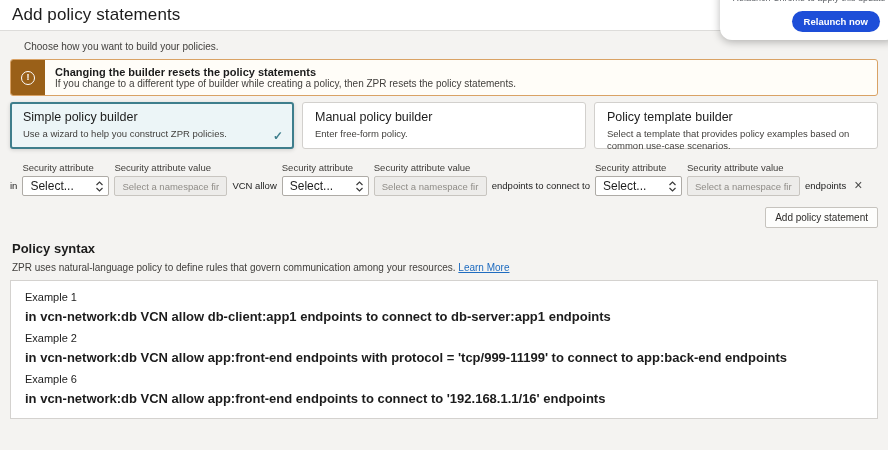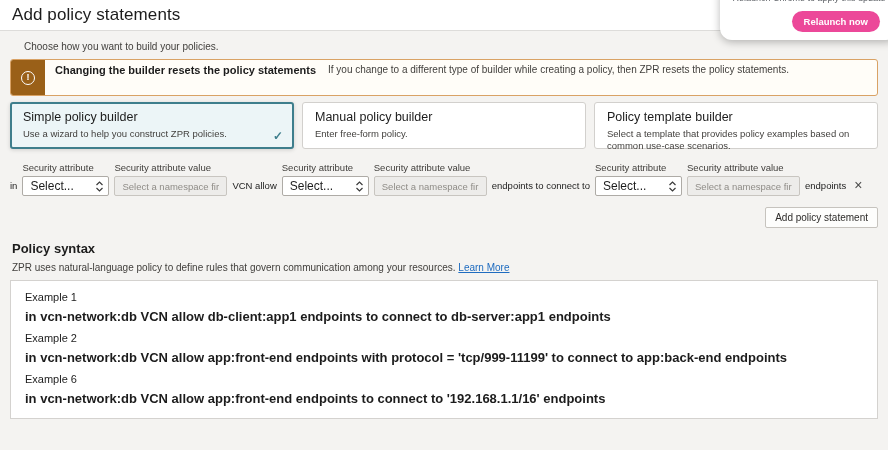--- a/index.html
+++ b/index.html
@@ -38,21 +38,21 @@
     font-size:9px;
     color:#5f6368;
     white-space:nowrap;
     text-align:center;
     margin-top:3px;
   }
   .chrome-popup .relaunch-btn {
     position:absolute;
     right:18px;
     bottom:8px;
-    background:#ec4899;
+    background:#1d4ed8;
     color:#ffffff;
     font-size:9.5px;
     font-weight:700;
     font-family:"Liberation Sans", sans-serif;
     border:none;
     border-radius:11px;
     padding:5px 12px;
     cursor:pointer;
   }
 
@@ -81,21 +81,21 @@
   .warn-icon {
     width:14px; height:14px;
     border:1.5px solid #ffffff;
     border-radius:50%;
     color:#ffffff;
     font-size:9px;
     font-weight:700;
     display:flex; align-items:center; justify-content:center;
     line-height:1;
   }
-  .warn-body { padding:4px 10px; display:flex; flex-direction:row; justify-content:center; gap:12px; }
+  .warn-body { padding:4px 10px; display:flex; flex-direction:column; justify-content:center; gap:0; }
   .warn-title { font-size:11px; font-weight:700; color:#1c1c1c; }
   .warn-desc { font-size:10px; color:#413f3c; }
 
   
   .cards { display:flex; gap:8px; margin-top:6px; }
   .card {
     flex:1;
     background:#ffffff;
     border:1px solid #d2d0cd;
     border-radius:3px;

